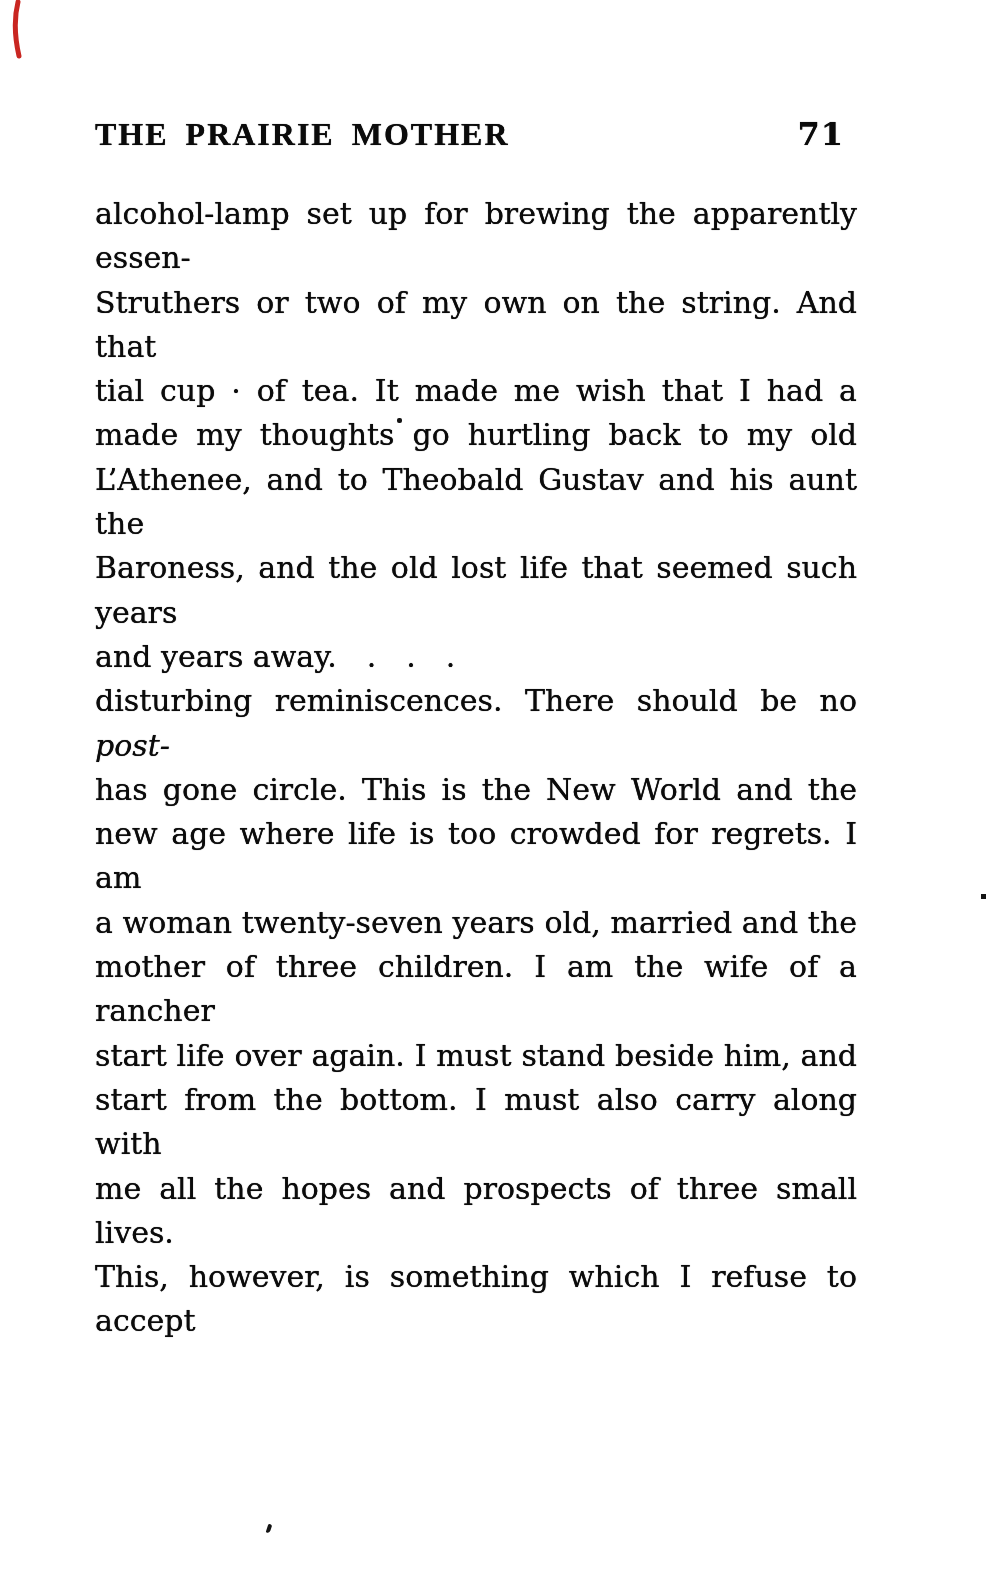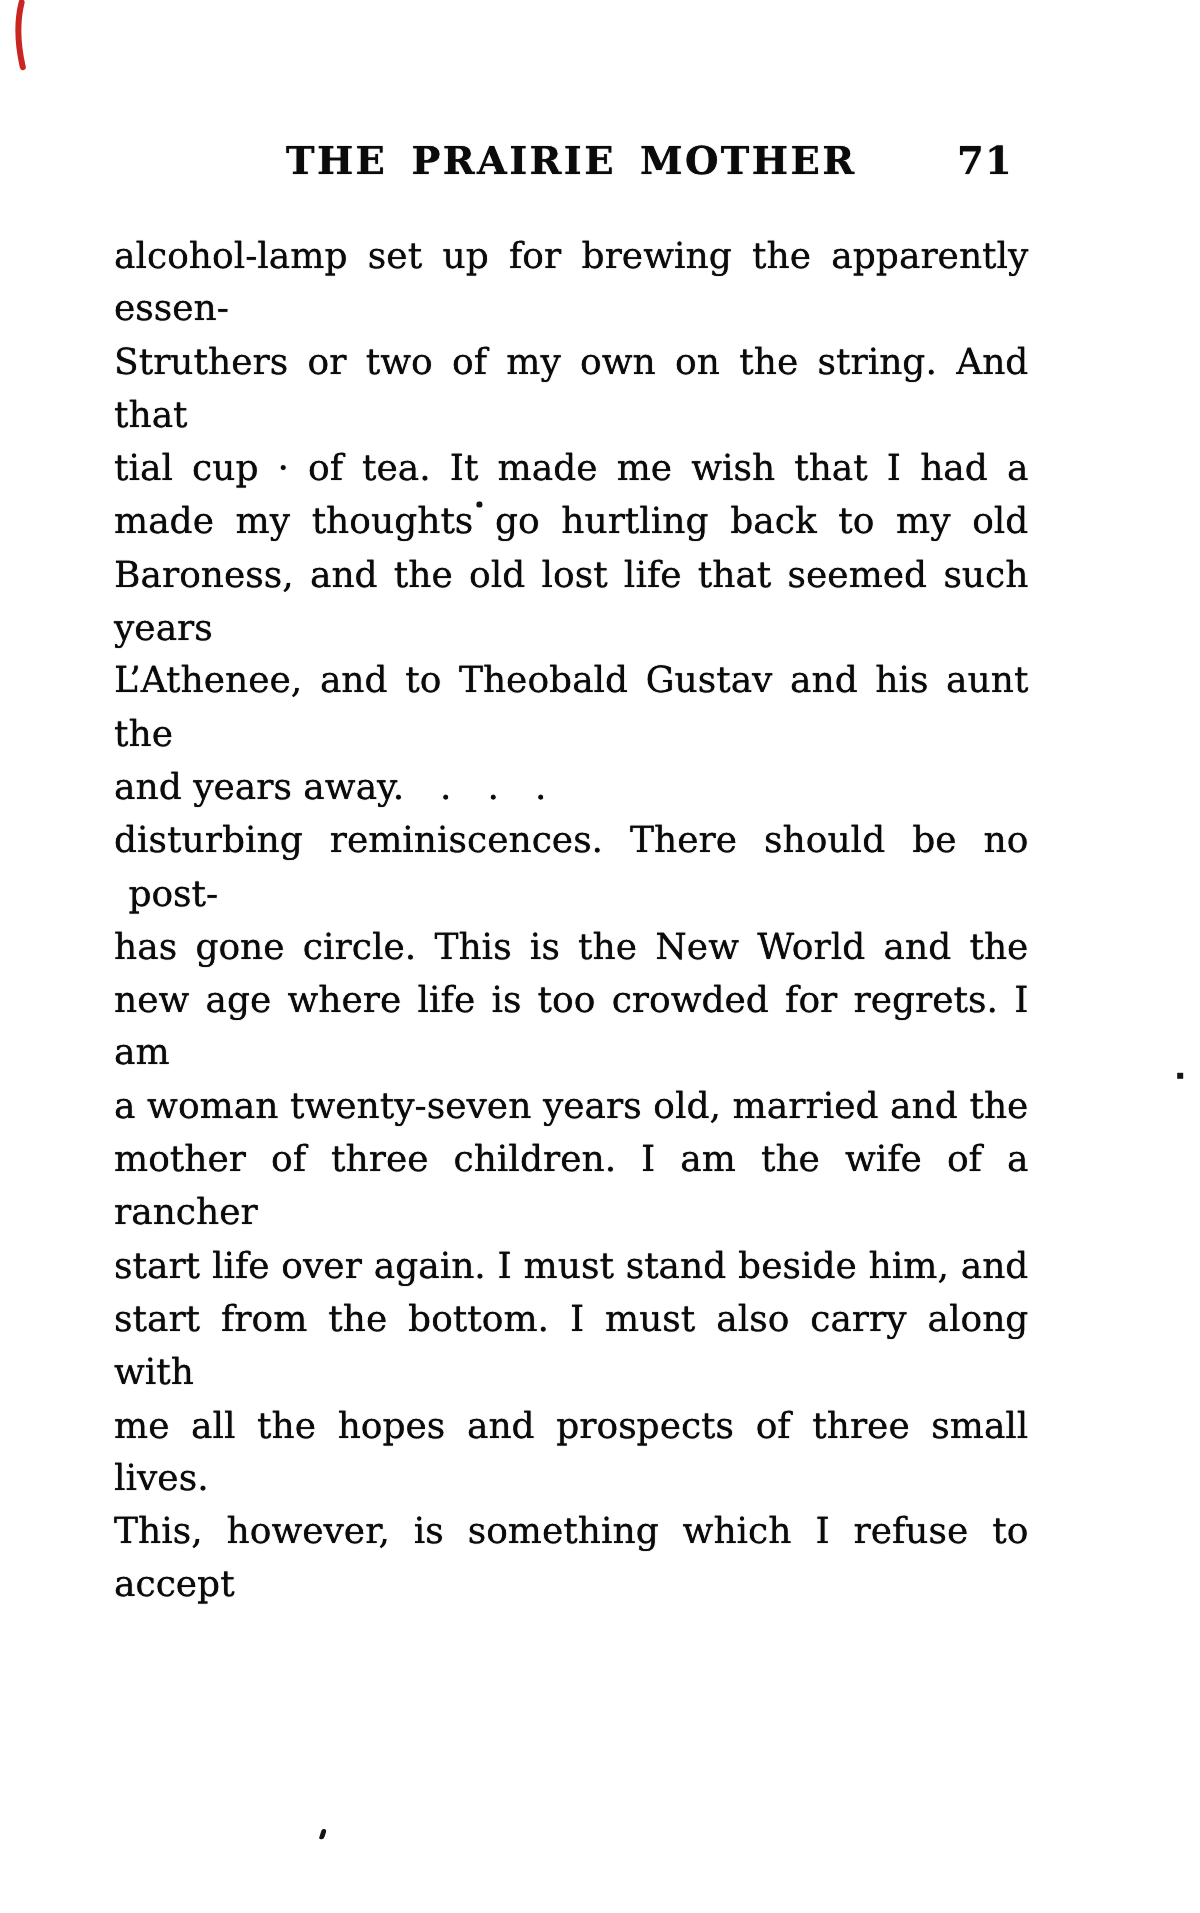--- a/index.html
+++ b/index.html
@@ -12,32 +12,32 @@
     color:#0b0b0b;
   }
   
   .header{
     position:absolute;
     left:95px;top:114px;width:762px;height:44px;
     font-size:32px;font-weight:700;line-height:40px;
     letter-spacing:2px;word-spacing:7px;
     text-shadow:0 0 0.7px currentColor;
   }
-  .header .title{display:block;text-align:center;}
+  .header .title{display:block;font-family:Liberation Serif, serif;}
   .header .folio{position:absolute;right:13px;top:0;letter-spacing:1px;}
   
   .body-text{
     position:absolute;
     left:95px;top:192px;width:762px;
     font-size:30px;line-height:44.3px;
     text-shadow:0 0 0.7px currentColor;
   }
   .bline{white-space:normal;}
   .bline.just{text-align:justify;text-align-last:justify;}
-  .it{margin-left:12px;}
+  .it{font-style:italic;}
   
   .red-mark{position:absolute;left:8px;top:0px;width:24px;height:62px;}
   
   .speck{position:absolute;background:#141414;}
   .speck-a{left:397px;top:418px;width:5px;height:5px;border-radius:2px;}
   .speck-b{left:981px;top:894px;width:5px;height:5px;}
   .speck-c{left:267px;top:1524px;width:4px;height:9px;border-radius:2px 2px 3px 1px;transform:rotate(18deg);}
 </style>
 </head>
 <body>
@@ -51,22 +51,22 @@
   <div class="header">
     <span class="title">THE PRAIRIE MOTHER</span>
     <span class="folio">71</span>
   </div>
 
   <div class="body-text">
       <div class="bline just"><span>alcohol-lamp set up for brewing the apparently essen-</span></div>
       <div class="bline just"><span>Struthers or two of my own on the string. And that</span></div>
       <div class="bline just"><span>tial cup · of tea. It made me wish that I had a</span></div>
       <div class="bline just"><span>made my thoughts go hurtling back to my old</span></div>
+      <div class="bline just"><span>L’Athenee, and to Theobald Gustav and his aunt the</span></div>
       <div class="bline just"><span>Baroness, and the old lost life that seemed such years</span></div>
-      <div class="bline just"><span>L’Athenee, and to Theobald Gustav and his aunt the</span></div>
       <div class="bline"><span>and years away. . . .</span></div>
       <div class="bline just"><span>disturbing reminiscences. There should be no </span><span class="it">post-</span></div>
       <div class="bline just"><span>has gone circle. This is the New World and the</span></div>
       <div class="bline just"><span>new age where life is too crowded for regrets. I am</span></div>
       <div class="bline just"><span>a woman twenty-seven years old, married and the</span></div>
       <div class="bline just"><span>mother of three children. I am the wife of a rancher</span></div>
       <div class="bline just"><span>start life over again. I must stand beside him, and</span></div>
       <div class="bline just"><span>start from the bottom. I must also carry along with</span></div>
       <div class="bline just"><span>me all the hopes and prospects of three small lives.</span></div>
       <div class="bline just"><span>This, however, is something which I refuse to accept</span></div>

